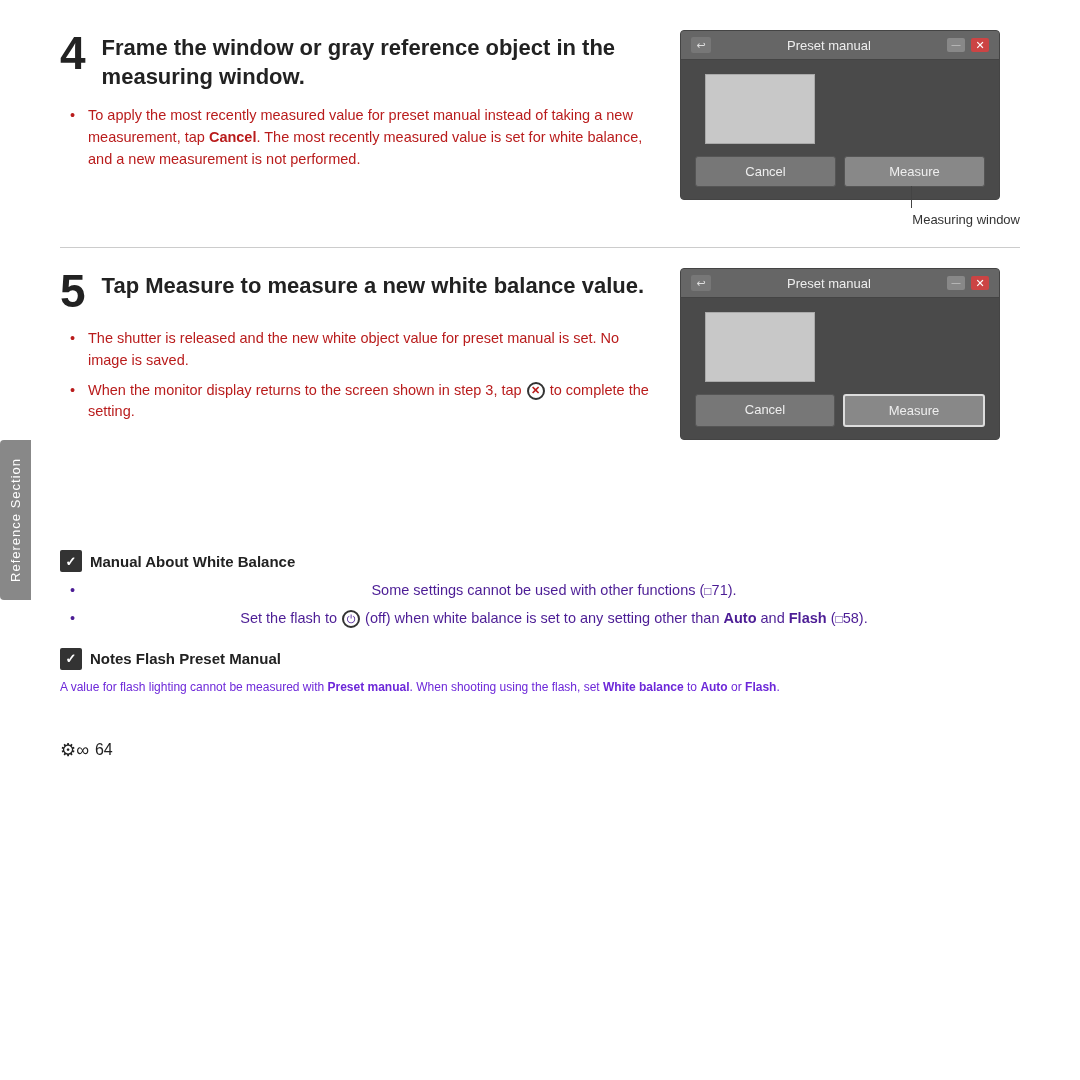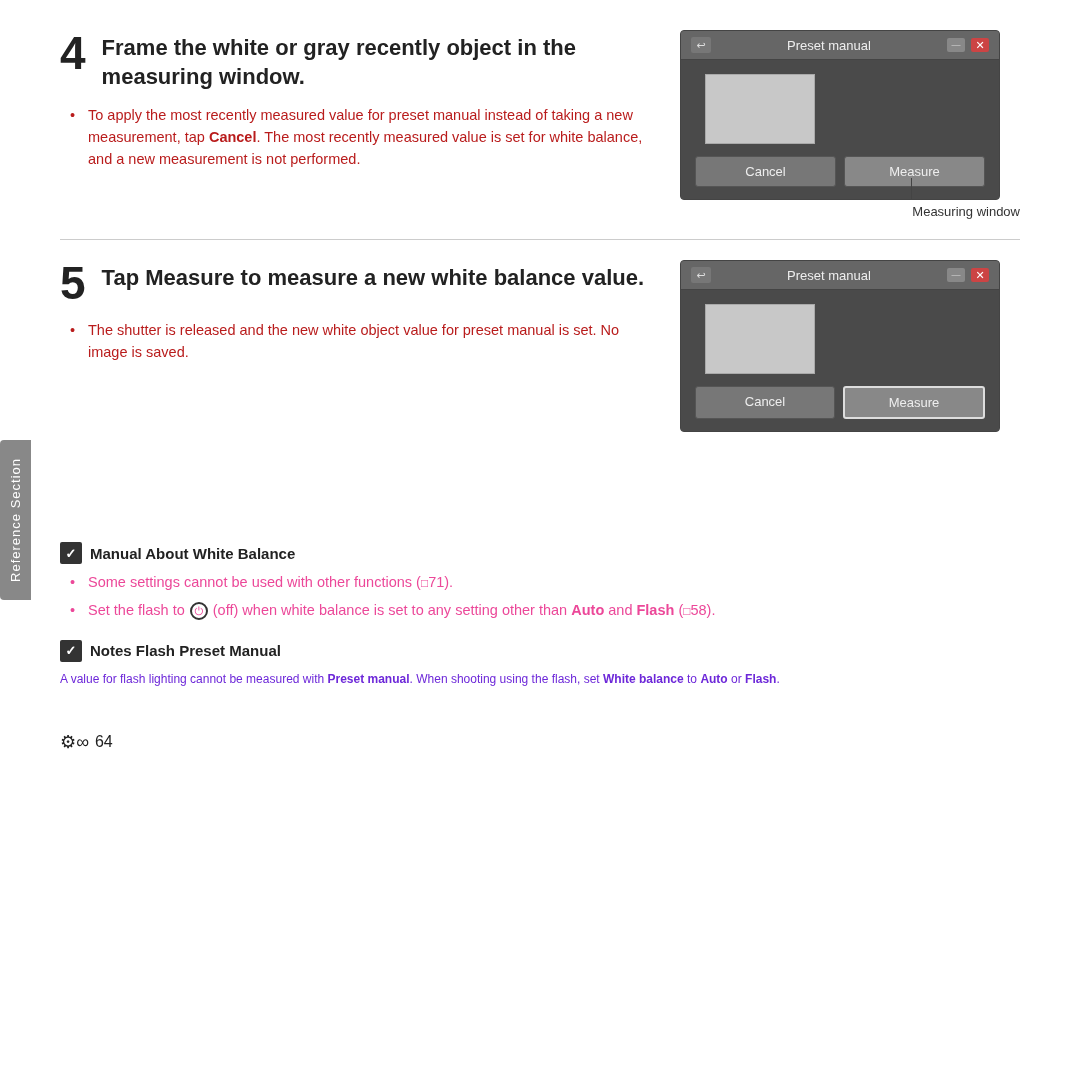--- a/index.html
+++ b/index.html
@@ -233,21 +233,22 @@
       list-style: none;
       padding-left: 10px;
     }
 
     .note-bullets li {
       position: relative;
       padding-left: 18px;
       margin-bottom: 6px;
       font-size: 14.5px;
       line-height: 1.5;
-      color: #ec4899;
+      color: #4c1d95;
+      text-align: center;
     }
 
     .note-bullets li::before {
       content: '•';
       position: absolute;
       left: 0;
     }
 
     .note-text {
       font-size: 12px;
@@ -332,21 +333,21 @@
 <body>
 
 <div class="side-tab">Reference Section</div>
 
 <div class="main-content">
 
   <div class="step-section">
     <div class="step-left">
       <div class="step-header">
         <div class="step-number">4</div>
-        <div class="step-title">Frame the white or gray recently object in the measuring window.</div>
+        <div class="step-title">Frame the window or gray reference object in the measuring window.</div>
       </div>
       <ul class="step-bullets">
         <li>
           To apply the most recently measured value for preset manual instead of taking a new measurement, tap <span class="bold">Cancel</span>. The most recently measured value is set for white balance, and a new measurement is not performed.
         </li>
       </ul>
     </div>
     <div class="step-right">
       <div class="camera-ui">
         <div class="camera-header">
@@ -359,41 +360,44 @@
         </div>
         <div class="camera-body">
           <div class="measuring-rect"></div>
           <div class="camera-buttons">
             <div class="cam-btn">Cancel</div>
             <div class="cam-btn cam-btn-measure">Measure</div>
           </div>
         </div>
       </div>
       <div class="measuring-window-container">
-        <div style="display:flex; justify-content:flex-end; align-items:flex-start; margin-top:0; position:relative;">
+        <div style="display:flex; justify-content:flex-end; align-items:flex-start; margin-top:8px; position:relative;">
           <div style="position:relative; margin-right:12px; margin-top:0;">
             <div style="position:absolute; right:-12px; top:-22px; width:1px; height:22px; background:#444;"></div>
           </div>
           <div style="font-size:13px; color:#333; margin-top:4px;">Measuring window</div>
         </div>
       </div>
     </div>
   </div>
 
   <div class="step-section" style="border-bottom: none; margin-top: 10px;">
     <div class="step-left">
       <div class="step-header">
         <div class="step-number">5</div>
         <div class="step-title">
           Tap <span class="bold">Measure</span> to measure a new white balance value.
         </div>
       </div>
       <ul class="step-bullets">
         <li>
           The shutter is released and the new white object value for preset manual is set. No image is saved.
+        </li>
+        <li>
+          When the monitor display returns to the screen shown in step 3, tap <span class="x-circle">✕</span> to complete the setting.
         </li>
       </ul>
     </div>
     <div class="step-right">
       <div class="camera-ui">
         <div class="camera-header">
           <div class="cam-icon-back">↩</div>
           <div class="camera-header-center">Preset manual</div>
           <div class="camera-header-icons">
             <div class="cam-icon">—</div>

